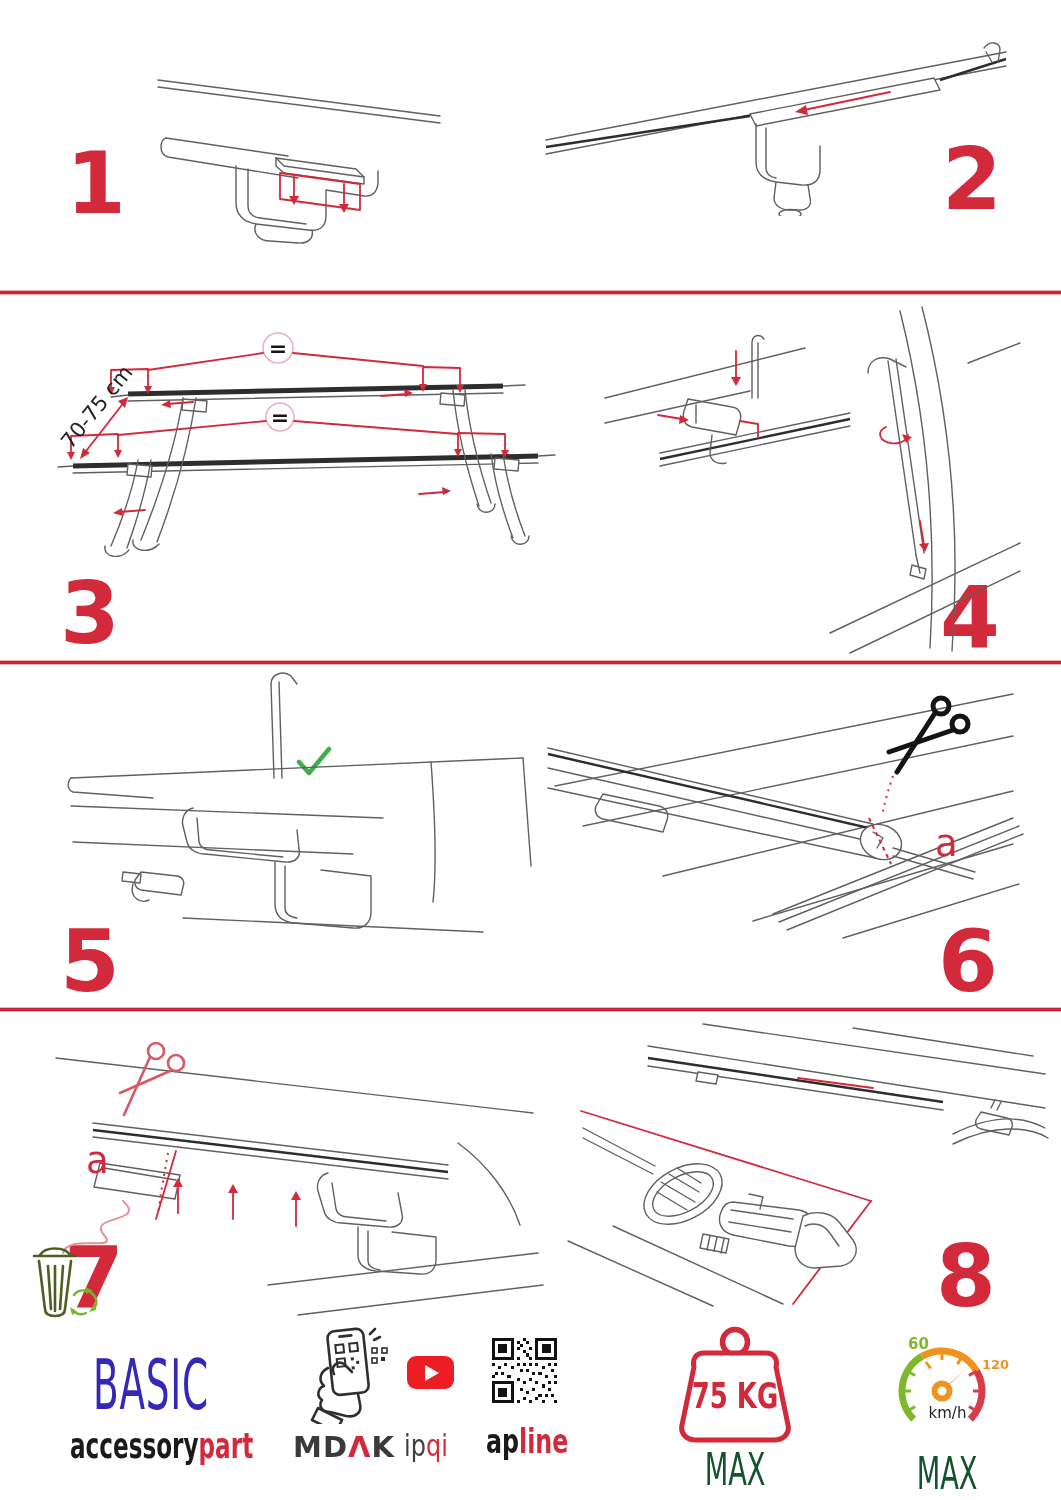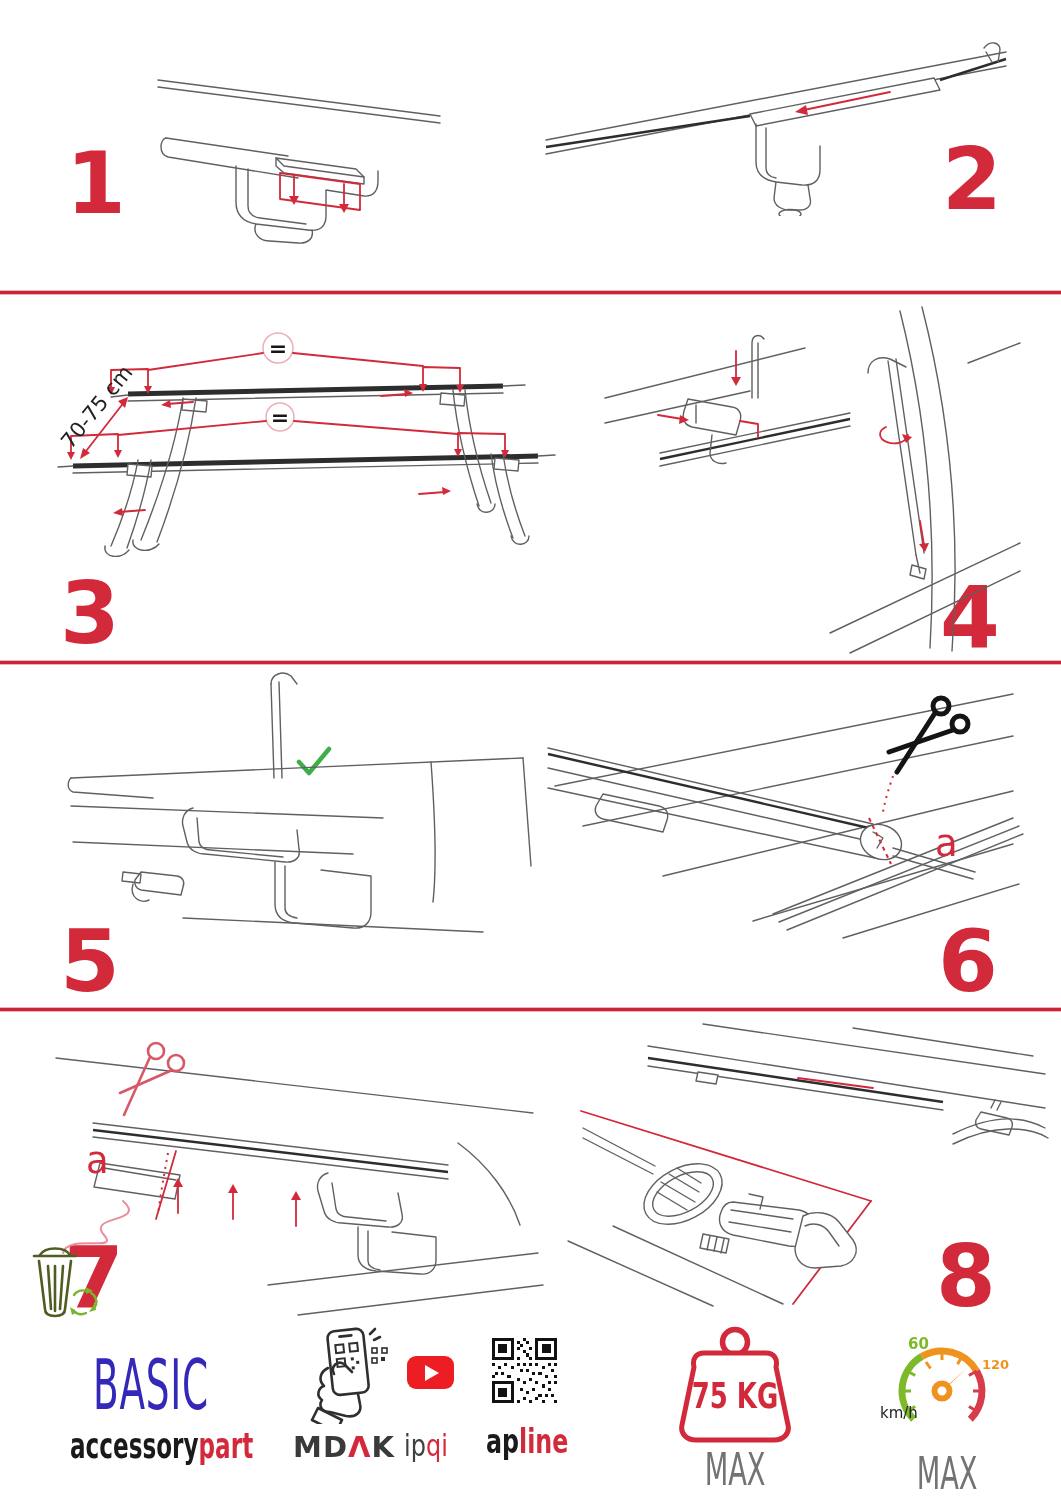--- a/index.html
+++ b/index.html
@@ -36,23 +36,23 @@
   .accpart{position:absolute;left:70px;top:1424px;font-size:34px;font-weight:bold;
            transform:scale(0.68,1.05);transform-origin:left top;white-space:nowrap;color:#1a1a1a;}
   .accpart .red,.lg .red{color:#d2293b;}
   .lg{position:absolute;text-align:center;white-space:nowrap;color:#3a3a3a;}
   .mdak{left:276px;top:1430px;width:136px;font-size:29px;font-weight:bold;letter-spacing:1px;}
   .ipqi{left:402px;top:1428px;width:60px;font-size:30px;transform:scale(0.8,1);transform-origin:left top;color:#3f3f3f;}
   .apline{left:484px;top:1422px;width:120px;font-size:33px;font-weight:bold;transform:scale(0.72,1);transform-origin:left top;color:#1a1a1a;}
   .yt{position:absolute;left:407px;top:1356px;width:47px;height:33px;background:#ed1d24;border-radius:9px;}
   .yt:before{content:"";position:absolute;left:18px;top:9px;border-left:14px solid #fff;
              border-top:8px solid transparent;border-bottom:8px solid transparent;}
-  .maxlab{position:absolute;text-align:center;color:#737373;font-size:44px;line-height:1;}
+  .maxlab{position:absolute;text-align:center;color:#14532d;font-size:44px;line-height:1;}
   .maxlab>span{display:inline-block;transform:scale(0.62,1);}
-  .kmh{position:absolute;left:880px;top:1404px;width:135px;text-align:left;font-size:15px;color:#222;}
+  .kmh{position:absolute;left:880px;top:1404px;width:135px;text-align:center;font-size:15px;color:#222;}
 </style>
 </head>
 <body>
 
 <div class="page">
 
   <div class="num" style="left:66px;top:140px;">1</div>
   <div class="num" style="left:942px;top:136px;">2</div>
 
   <svg class="abs" style="left:148px;top:38px;" width="300" height="212" viewBox="0 0 300 212">

